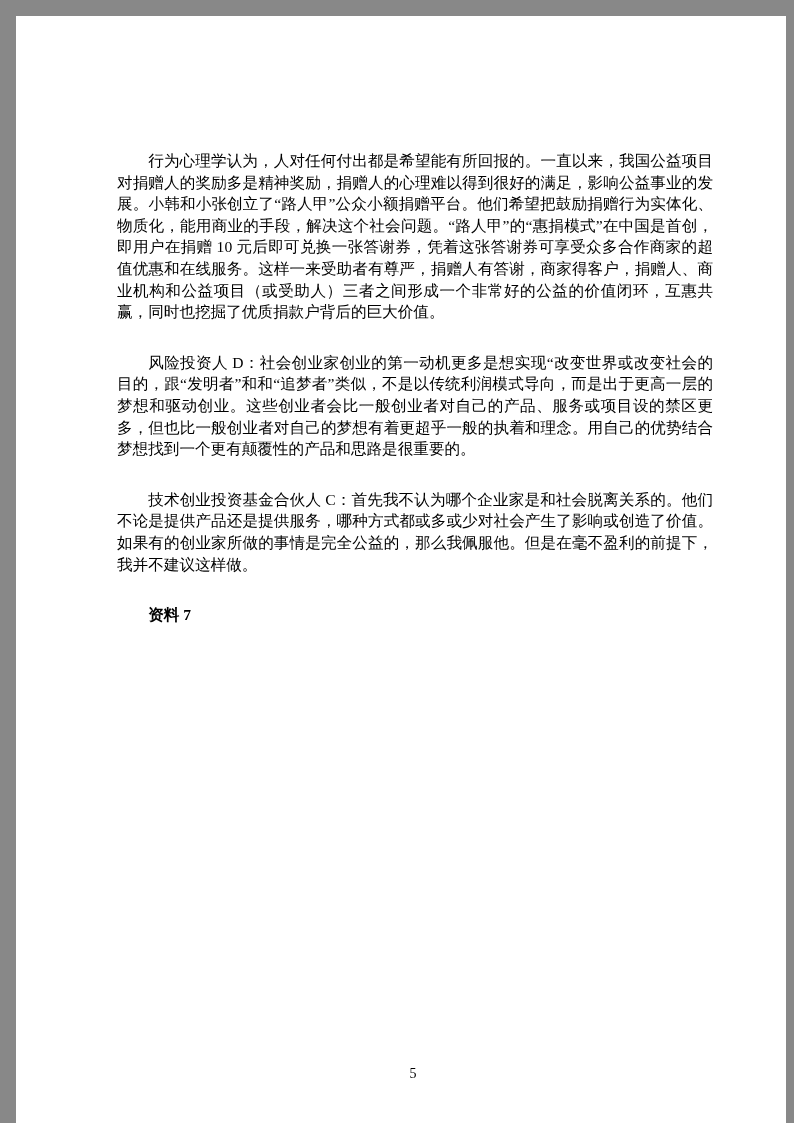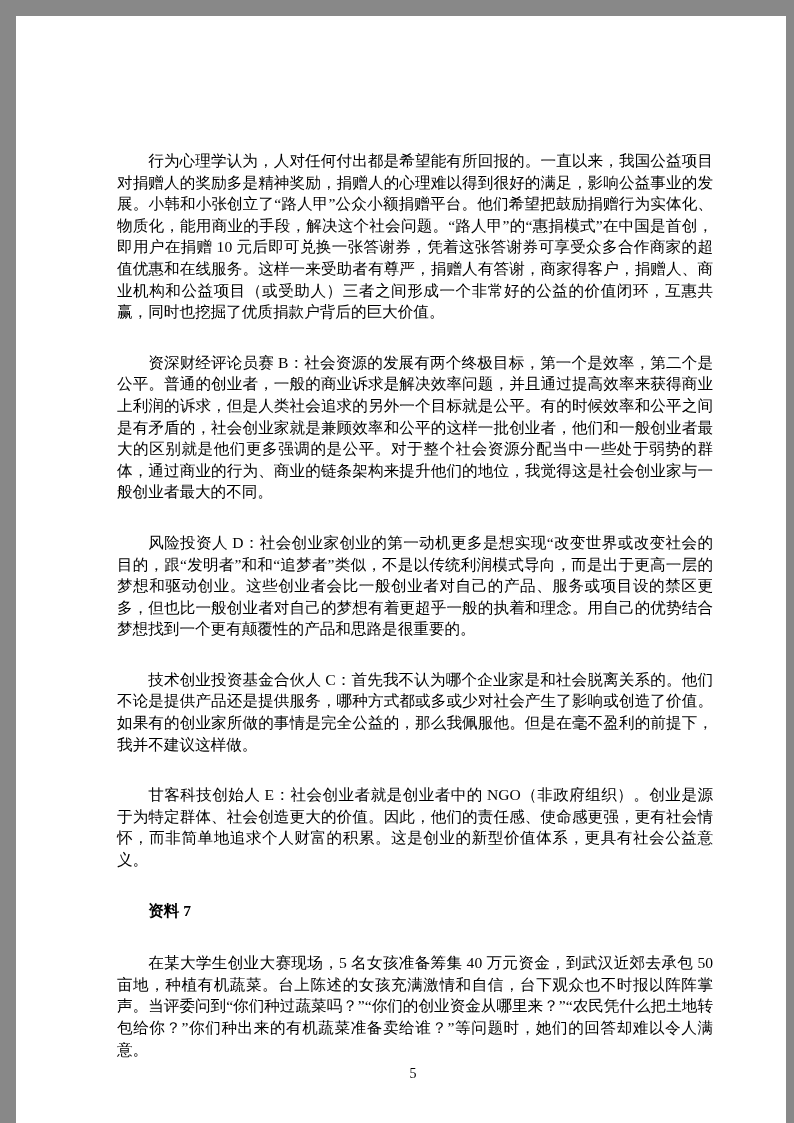--- a/index.html
+++ b/index.html
@@ -47,21 +47,18 @@
     line-height: 18px;
     color: #000000;
   }
 </style>
 </head>
 <body>
 
 <div class="page">
   <div class="content">
     <p class="para">行为心理学认为，人对任何付出都是希望能有所回报的。一直以来，我国公益项目对捐赠人的奖励多是精神奖励，捐赠人的心理难以得到很好的满足，影响公益事业的发展。小韩和小张创立了“路人甲”公众小额捐赠平台。他们希望把鼓励捐赠行为实体化、物质化，能用商业的手段，解决这个社会问题。“路人甲”的“惠捐模式”在中国是首创，即用户在捐赠 10 元后即可兑换一张答谢券，凭着这张答谢券可享受众多合作商家的超值优惠和在线服务。这样一来受助者有尊严，捐赠人有答谢，商家得客户，捐赠人、商业机构和公益项目（或受助人）三者之间形成一个非常好的公益的价值闭环，互惠共赢，同时也挖掘了优质捐款户背后的巨大价值。</p>
-    <p class="para">资深财经评论员赛 B：社会资源的发展有两个终极目标，第一个是效率，第二个是公平。普通的创业者，一般的商业诉求是解决效率问题，并且通过提高效率来获得商业上利润的诉求，但是人类社会追求的另外一个目标就是公平。有的时候效率和公平之间是有矛盾的，社会创业家就是兼顾效率和公平的这样一批创业者，他们和一般创业者最大的区别就是他们更多强调的是公平。对于整个社会资源分配当中一些处于弱势的群体，通过商业的行为、商业的链条架构来提升他们的地位，我觉得这是社会创业家与一般创业者最大的不同。</p>
     <p class="para">风险投资人 D：社会创业家创业的第一动机更多是想实现“改变世界或改变社会的目的，跟“发明者”和和“追梦者”类似，不是以传统利润模式导向，而是出于更高一层的梦想和驱动创业。这些创业者会比一般创业者对自己的产品、服务或项目设的禁区更多，但也比一般创业者对自己的梦想有着更超乎一般的执着和理念。用自己的优势结合梦想找到一个更有颠覆性的产品和思路是很重要的。</p>
     <p class="para">技术创业投资基金合伙人 C：首先我不认为哪个企业家是和社会脱离关系的。他们不论是提供产品还是提供服务，哪种方式都或多或少对社会产生了影响或创造了价值。如果有的创业家所做的事情是完全公益的，那么我佩服他。但是在毫不盈利的前提下，我并不建议这样做。</p>
-    <p class="para">甘客科技创始人 E：社会创业者就是创业者中的 NGO（非政府组织）。创业是源于为特定群体、社会创造更大的价值。因此，他们的责任感、使命感更强，更有社会情怀，而非简单地追求个人财富的积累。这是创业的新型价值体系，更具有社会公益意义。</p>
     <p class="para heading">资料 7</p>
-    <p class="para">在某大学生创业大赛现场，5 名女孩准备筹集 40 万元资金，到武汉近郊去承包 50 亩地，种植有机蔬菜。台上陈述的女孩充满激情和自信，台下观众也不时报以阵阵掌声。当评委问到“你们种过蔬菜吗？”“你们的创业资金从哪里来？”“农民凭什么把土地转包给你？”你们种出来的有机蔬菜准备卖给谁？”等问题时，她们的回答却难以令人满意。</p>
   </div>
   <div class="footer">5</div>
 </div>
 
 </body></html>

